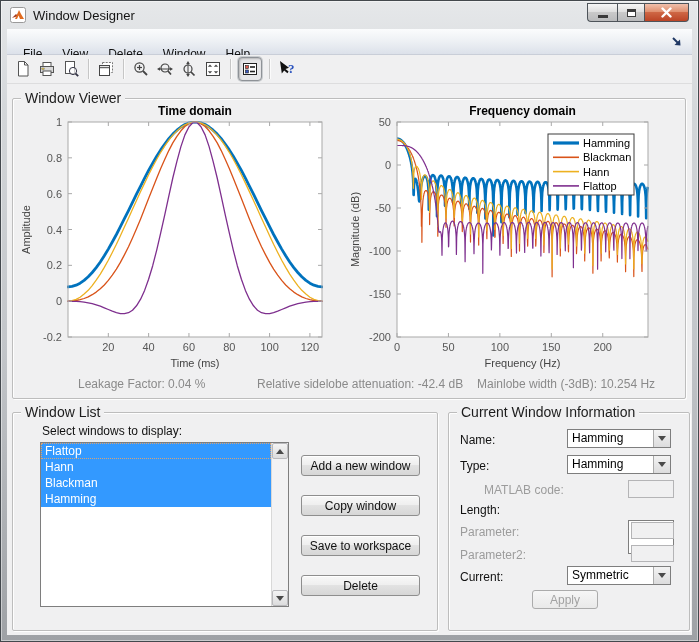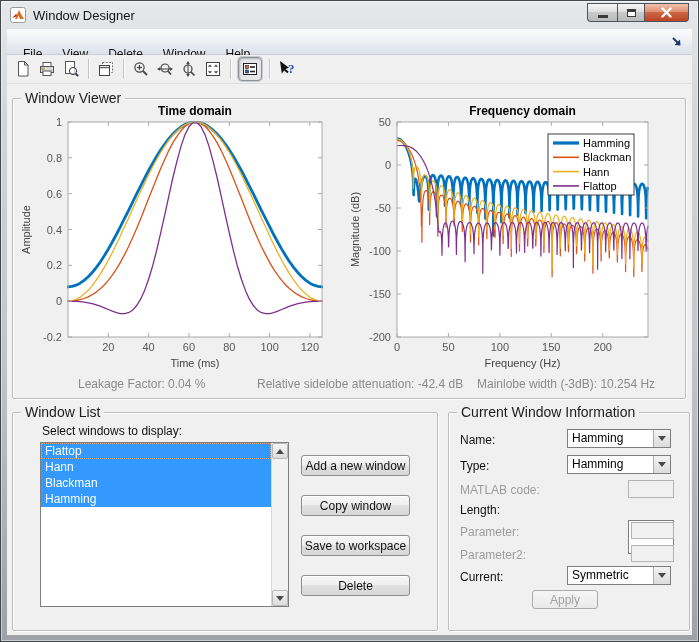--- a/index.html
+++ b/index.html
@@ -52,21 +52,21 @@
   .list-item{height:16px;line-height:16px;font-size:12px;padding-left:4px;color:#000;}
   .list-item.selected{background:#3399FF;color:#fff;}
   .list-item.focused{outline:1px dotted #D8A477;outline-offset:-1px;}
   .list-scroll{width:17px;background:#F2F2F3;border-left:1px solid #D8D8D8;position:relative;}
   .scroll-btn{position:absolute;left:0;width:16px;height:16px;background:linear-gradient(180deg,#F4F4F4,#DCDCDD);
     border:1px solid #B9B9BC;border-radius:2px;display:flex;align-items:center;justify-content:center;}
   .scroll-btn.up{top:0;}
   .scroll-btn.down{bottom:0;}
   .tri-up{width:0;height:0;border-left:4px solid transparent;border-right:4px solid transparent;border-bottom:5px solid #4A4A4A;}
   .tri-down{width:0;height:0;border-left:4px solid transparent;border-right:4px solid transparent;border-top:5px solid #4A4A4A;}
-  .push-btn{position:absolute;left:301px;width:109px;height:21px;border:1px solid #8E8E8E;border-radius:3px;
+  .push-btn{position:absolute;left:301px;width:119px;height:21px;border:1px solid #8E8E8E;border-radius:3px;
     background:linear-gradient(180deg,#F8F8F8,#EFEFEF 45%,#E2E2E2 50%,#D6D6D6);
     font-size:12px;color:#111;display:flex;align-items:center;justify-content:center;cursor:default;
     box-shadow:inset 0 1px 0 #fff;}
   
   .field-label{position:absolute;left:460px;font-size:12px;color:#111;white-space:nowrap;}
   .field-label.disabled{color:#9C9C9C;}
   .dropdown{position:absolute;left:567px;width:104px;height:19px;background:#fff;
     border:1px solid #7E7E7E;display:flex;align-items:center;}
   .dd-value{flex:1;font-size:12px;color:#000;padding-left:4px;line-height:17px;}
   .dd-btn{width:17px;height:17px;background:linear-gradient(180deg,#F3F3F3,#DCDCDD);
@@ -364,21 +364,21 @@
         <div class="tri-down"></div>
       </div>
   </div>
   <span class="field-label" style="top:459px;">Type:</span>
   <div class="dropdown" style="top:455px;">
     <span class="dd-value">Hamming</span>
     <div class="dd-btn">
         <div class="tri-down"></div>
       </div>
   </div>
-  <span class="field-label disabled" style="top:483px;">MATLAB code:</span>
+  <span class="field-label disabled" style="top:483px;margin-left:24px;">MATLAB code:</span>
   <div class="editbox disabled" style="left:628px;top:480px;width:46px;height:18px;"></div>
   <span class="field-label" style="top:503px;">Length:</span>
   <div class="editbox" style="left:628px;top:520px;width:46px;height:34px;">64</div>
   <span class="field-label disabled" style="top:525px;">Parameter:</span>
   <div class="editbox disabled" style="left:631px;top:522px;width:43px;height:17px;"></div>
   <span class="field-label disabled" style="top:548px;">Parameter2:</span>
   <div class="editbox disabled" style="left:631px;top:545px;width:43px;height:17px;"></div>
   <span class="field-label" style="top:570px;">Current:</span>
   <div class="dropdown" style="top:566px;">
     <span class="dd-value">Symmetric</span>

